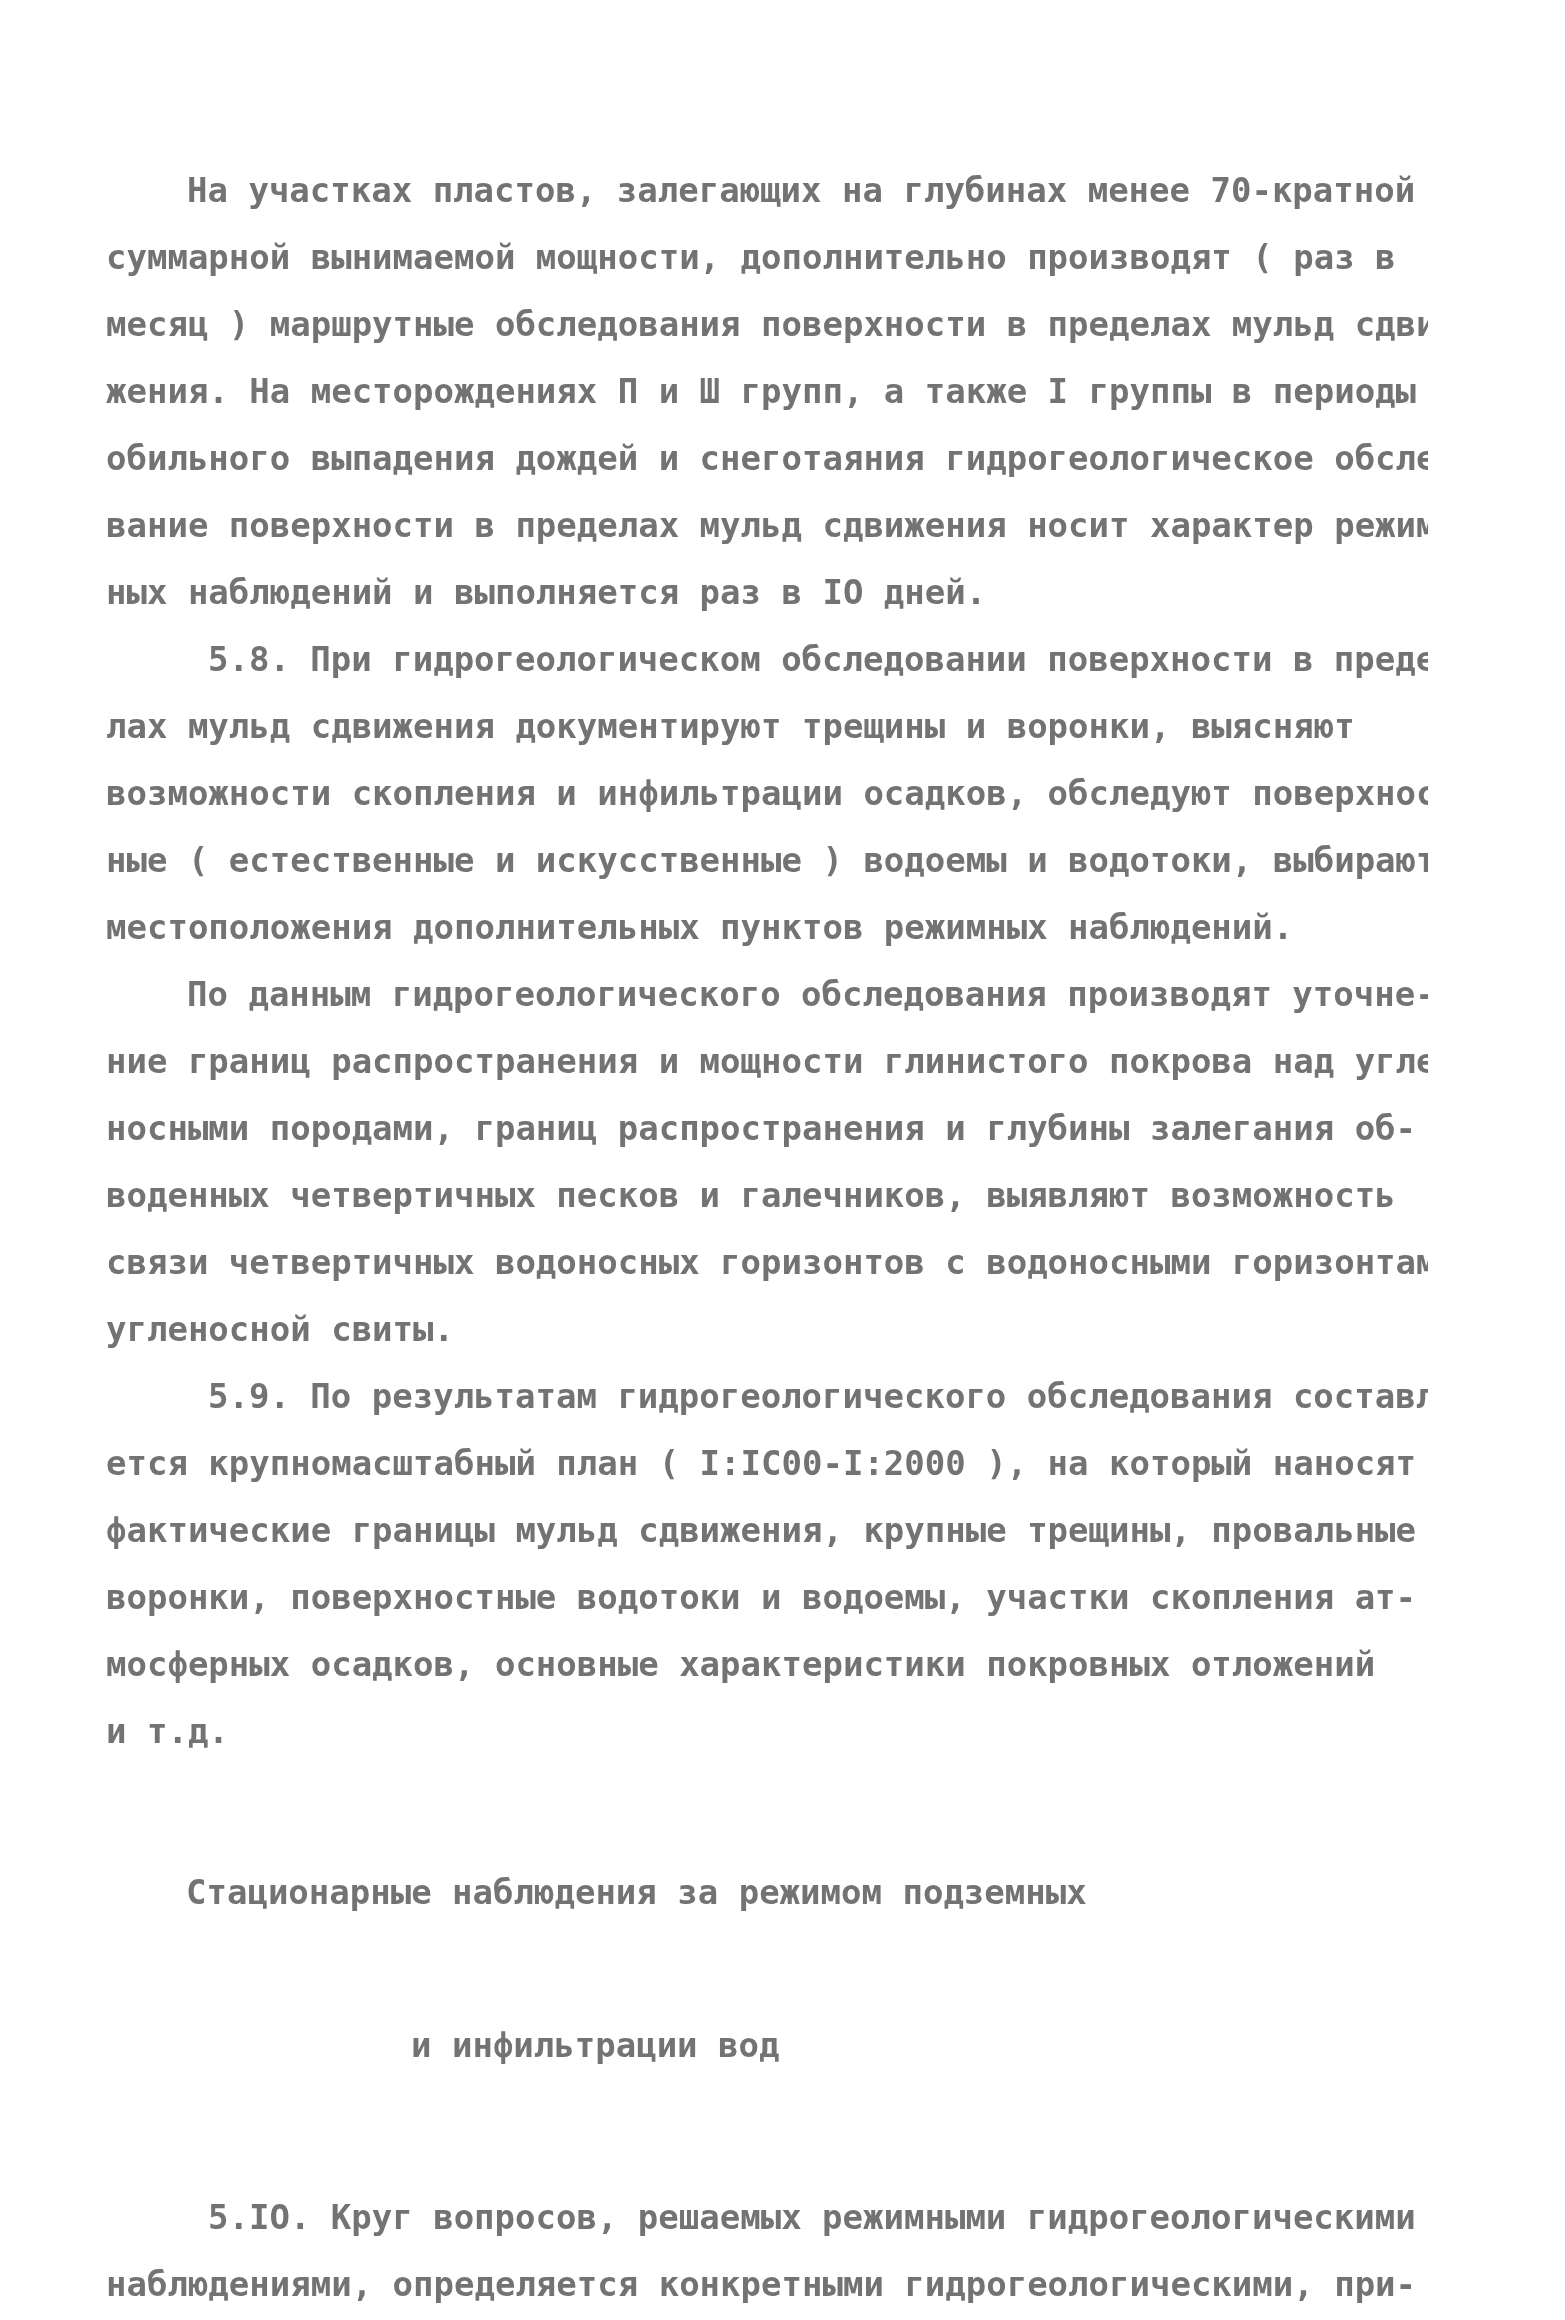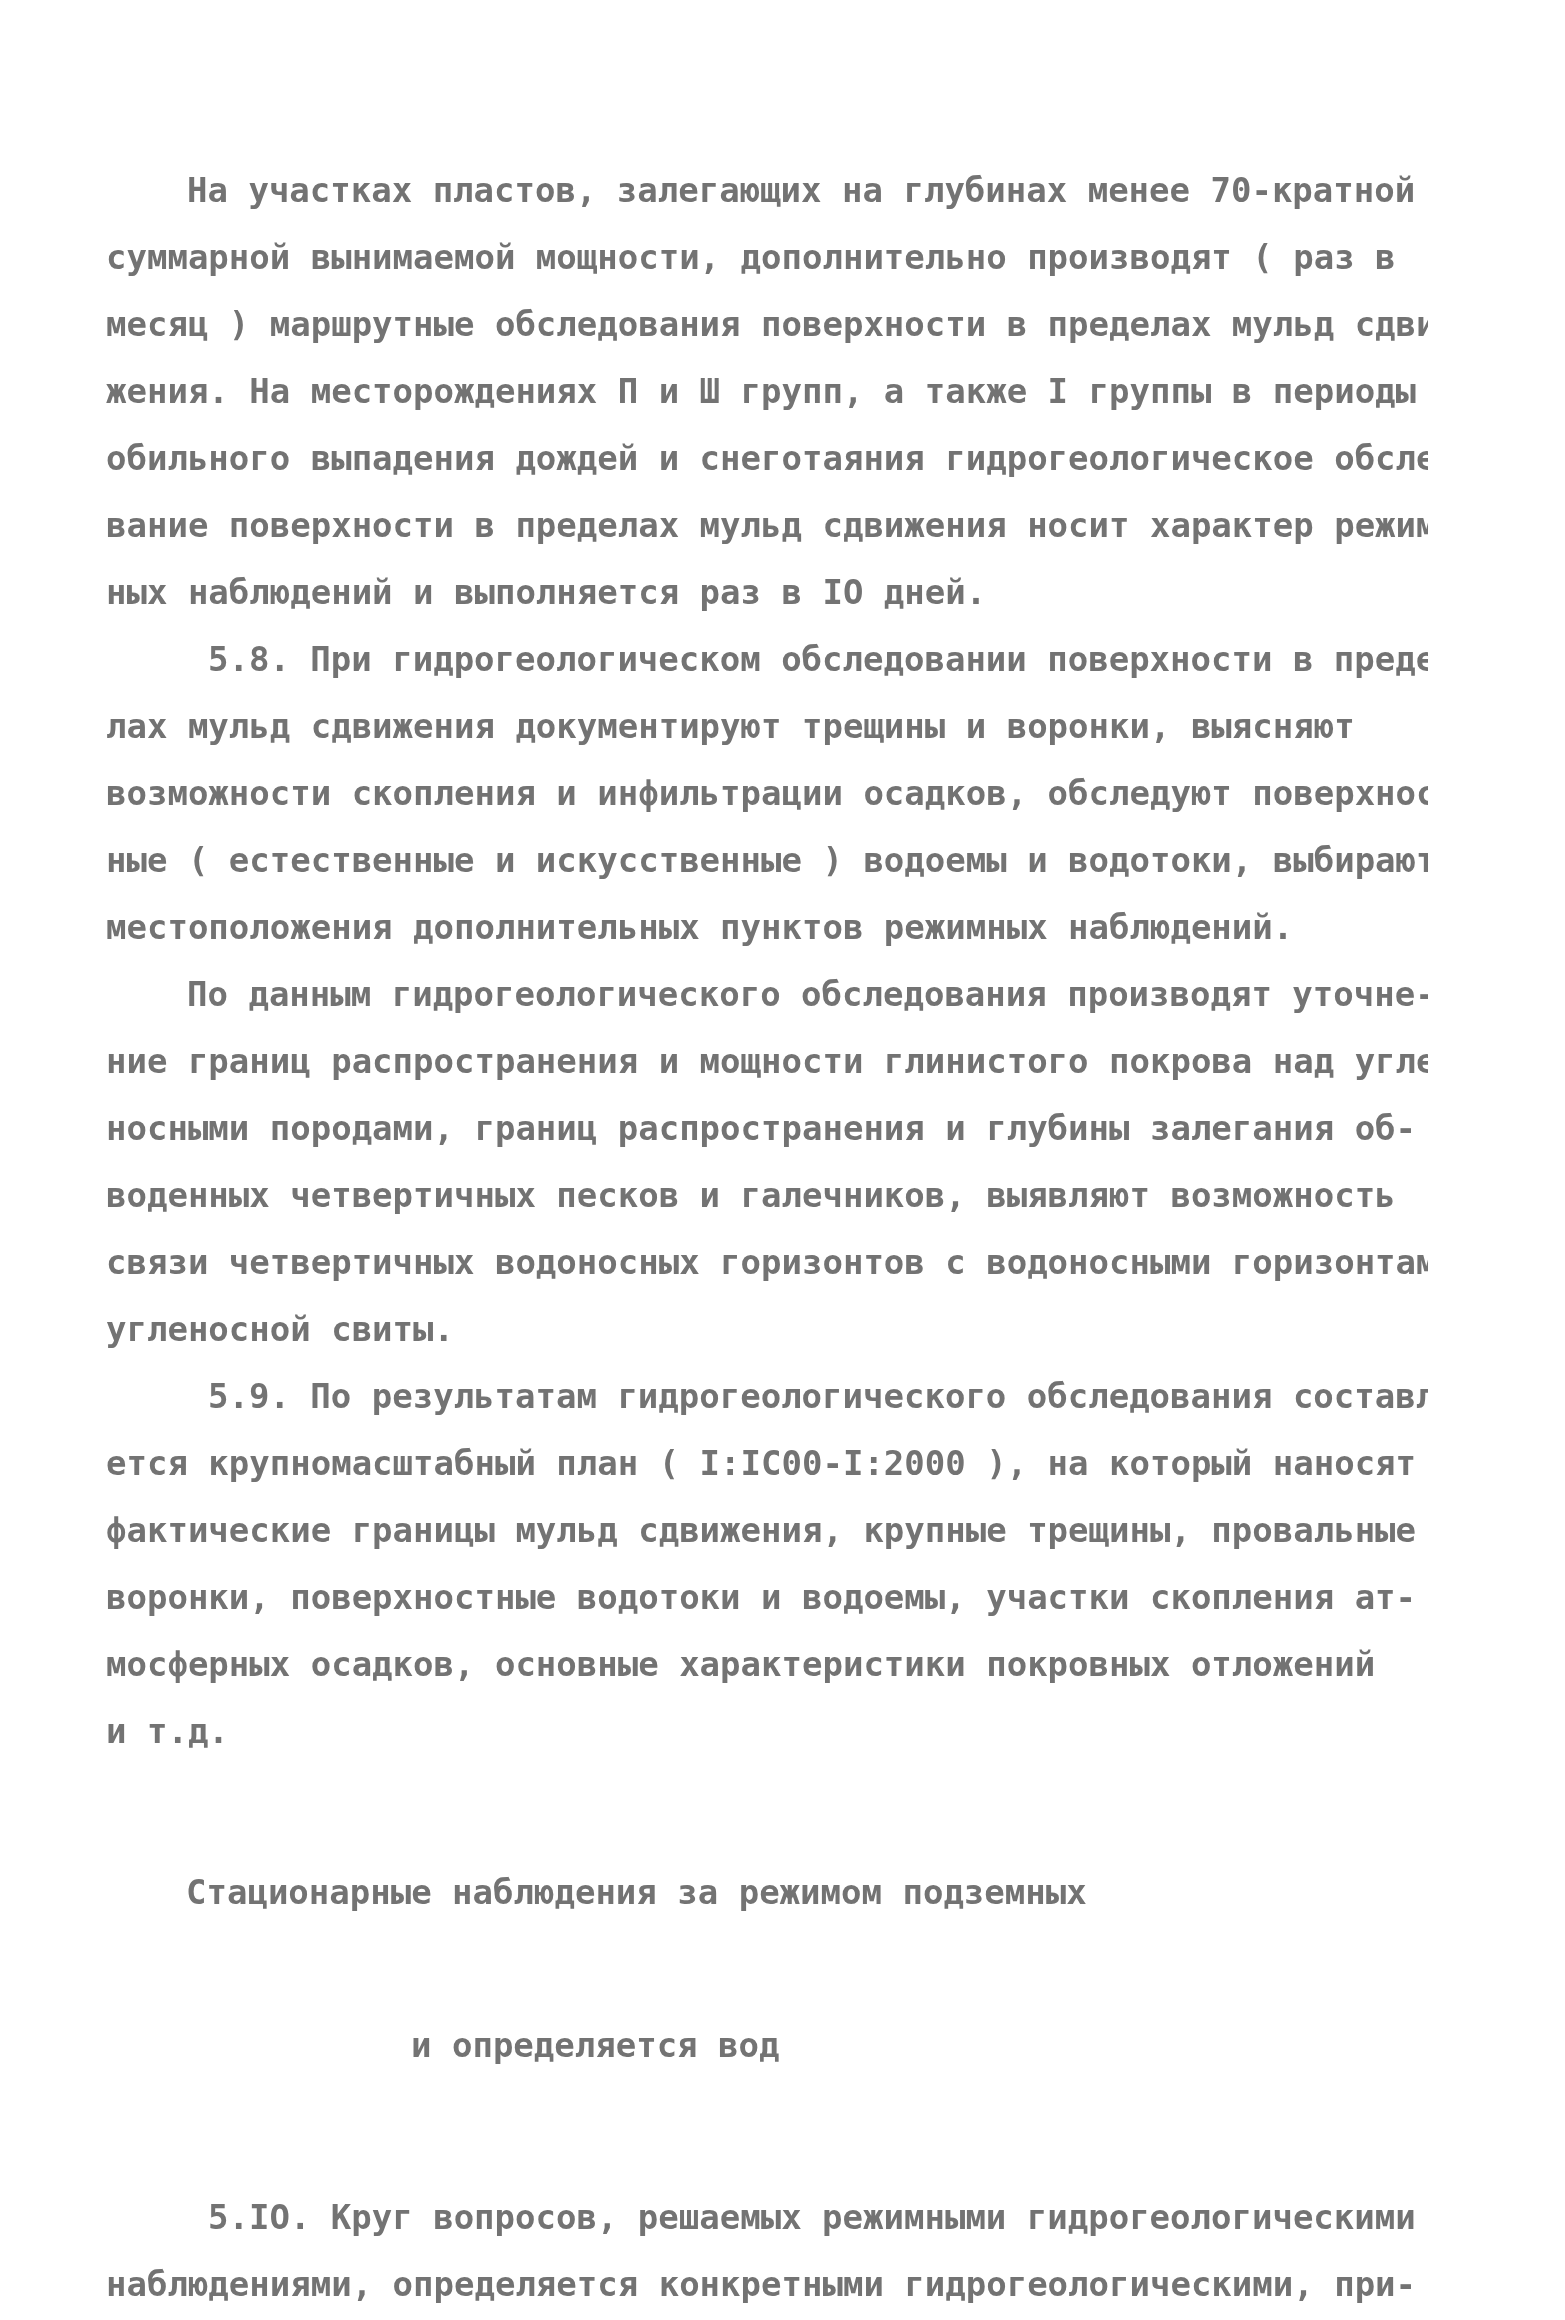--- a/index.html
+++ b/index.html
@@ -59,20 +59,20 @@
 связи четвертичных водоносных горизонтов с водоносными горизонтами
 угленосной свиты.</div>
   <div class="para indent-5">5.9. По результатам гидрогеологического обследования составля-
 ется крупномасштабный план ( I:IC00-I:2000 ), на который наносят
 фактические границы мульд сдвижения, крупные трещины, провальные
 воронки, поверхностные водотоки и водоемы, участки скопления ат-
 мосферных осадков, основные характеристики покровных отложений
 и т.д.</div>
   <div class="heading">
     <div class="h-line1">Стационарные наблюдения за режимом подземных</div>
-    <div class="h-line2">и определяется вод</div>
+    <div class="h-line2">и инфильтрации вод</div>
   </div>
   <div class="para indent-5 para-last">5.IO. Круг вопросов, решаемых режимными гидрогеологическими
 наблюдениями, определяется конкретными гидрогеологическими, при-
 родными и хозяйственно-техническим условиями и включает следующие</div>
 
 </div>
 
 
 </body></html>

